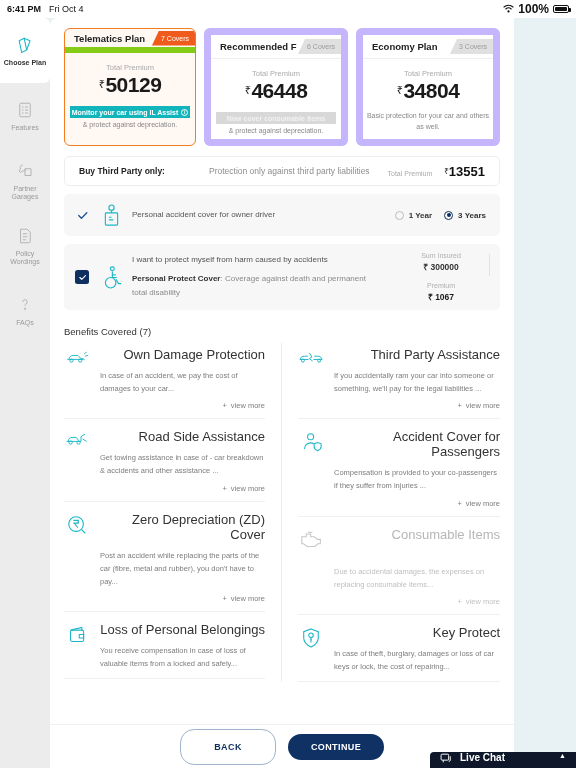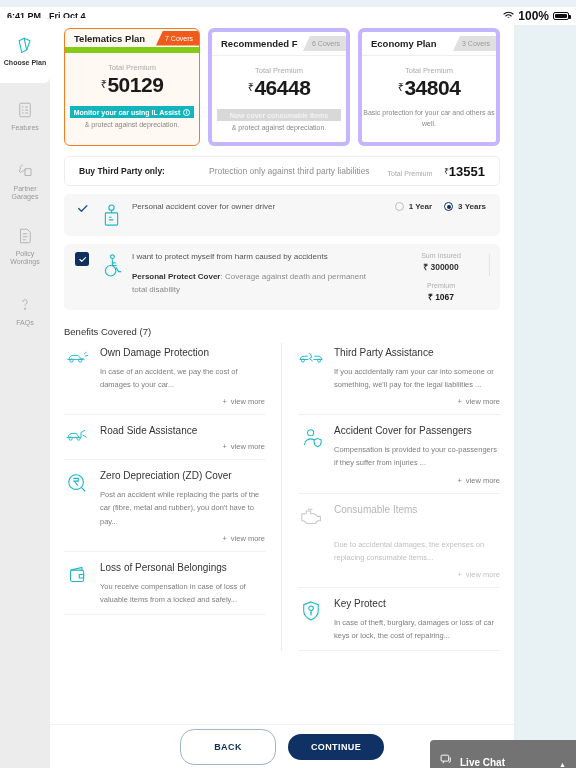--- a/index.html
+++ b/index.html
@@ -6,26 +6,26 @@
   html, body {
     width: 576px; height: 768px;
     font-family: "Liberation Sans", sans-serif;
     background: #ffffff;
     overflow: hidden;
   }
   #root { position: relative; width: 576px; height: 768px; background: #e8f2f4; }
 
   
   .statusbar {
-    position: absolute; top: 7px; left: 0; width: 576px; height: 18px;
+    position: absolute; top: 0; left: 0; width: 576px; height: 18px;
     background: #ffffff; display: flex; align-items: center;
     padding: 6px 7px; font-size: 9px; color: #111; font-weight: 600;
   }
   .sb-time { margin-right: 8px; }
-  .sb-date { font-weight: 700; }
+  .sb-date { font-weight: 400; }
   .sb-right { margin-left: auto; display: flex; align-items: center; gap: 4px; }
   .sb-pct { font-size: 12px; font-weight: 600; }
   .batt { width: 16px; height: 8px; border: 1px solid #111; border-radius: 2px; position: relative; }
   .batt::after { content:""; position:absolute; right:-3px; top:2px; width:2px; height:4px; background:#111; border-radius:0 1px 1px 0;}
   .batt i { display:block; position:absolute; left:1px; top:1px; bottom:1px; width:12px; background:#111; border-radius:1px; }
 
   
   .sidebar {
     position: absolute; left: 0; top: 18px; width: 50px; height: 750px;
     background: #ececec;
@@ -45,21 +45,21 @@
   .panel {
     position: absolute; left: 50px; top: 18px; width: 464px; height: 750px;
     background: #ffffff; border-top-left-radius: 8px;
     overflow: hidden;
   }
   .panel-inner { padding: 10px 14px 0 14px; }
 
   
   .cards { display: flex; gap: 8px; }
   .card {
-    flex: 1; border: 4px solid #c4b5fd; border-radius: 6px; background: #fff;
+    flex: 1; border: 7px solid #c4b5fd; border-radius: 6px; background: #fff;
     overflow: hidden; height: 118px; position: relative;
   }
   .card.selected { border: 1.5px solid #f47c20; background: #fff8f3; }
   .card-head {
     height: 24px; display: flex; align-items: center; justify-content: space-between;
     padding-left: 9px; border-bottom: 1px solid #eee;
   }
   .card.selected .card-head { border-bottom: 6px solid #84cc16; }
   .card-title { font-size: 9.5px; font-weight: 700; color: #222; white-space: nowrap; overflow: hidden; }
   .ribbon {
@@ -96,21 +96,21 @@
   .tp-strip .b { font-weight: 700; color: #222; }
   .tp-strip .g { color: #8d8d8d; margin-left: 3px; padding-left: 41px; }
   .tp-strip .r { margin-left: auto; display: flex; align-items: baseline; gap: 12px; }
   .tp-strip .r .lbl { font-size: 7px; color: #aaa; }
   .tp-strip .r .amt { font-size: 13px; font-weight: 700; color: #111; }
   .tp-strip .r .amt .rs { font-size: 8px; font-weight: 400; vertical-align: 2px;}
 
   
   .opt-row {
     margin-top: 8px; background: #f7f7f7; border-radius: 5px;
-    display: flex; align-items: flex-start; padding: 8px 14px 8px 10px; gap: 9px;
+    display: flex; align-items: center; padding: 8px 14px 8px 10px; gap: 9px;
   }
   .chk-tick { width: 16px; display:flex; align-items:center; justify-content:center;}
   .chk-box {
     width: 14px; height: 14px; background: #0f2f5e; border-radius: 2.5px;
     display: flex; align-items: center; justify-content: center;
   }
   .opt-icon { width: 24px; height: 26px; display:flex; align-items:center; justify-content:center; }
   .opt-text { font-size: 8px; color: #555; flex: 1; }
   .opt-text .t1 { line-height: 1.35; }
   .opt-text .t2 { margin-top: 7px; line-height: 1.7; color: #8a8a8a;}
@@ -130,21 +130,21 @@
   
   .ben-title { font-size: 9.5px; color: #333; margin: 16px 0 6px 0; }
   .ben-grid { display: flex; }
   .ben-col { width: 50%; }
   .ben-col.left { padding-right: 16px; border-right: 1px solid #ededed; }
   .ben-col.right { padding-left: 16px; }
   .ben-item { display: flex; gap: 10px; padding: 10px 0 8px 0; border-bottom: 1px solid #f0f0f0; }
   .ben-item:first-child { padding-top: 4px; }
   .ben-ico { width: 26px; min-width: 26px; padding-top: 2px; display:flex; justify-content:center;}
   .ben-body { flex: 1; }
-  .ben-name { font-size: 10px; color: #333; }
+  .ben-name { font-size: 13px; color: #333; text-align: right; }
   .ben-desc { font-size: 7.5px; color: #7d7d7d; line-height: 1.75; margin-top: 7px; }
   .ben-more { font-size: 7.5px; color: #7d7d7d; text-align: right; margin-top: 6px; }
   .ben-more .plus { margin-right: 4px; }
   .ben-item.disabled .ben-name { color: #b6b6b6; }
   .ben-item.disabled .ben-desc { color: #bfbfbf; margin-top: 23px; }
   .ben-item.disabled .ben-more { color: #c2c2c2; }
 
   
   .bottombar {
     position: absolute; left: 50px; bottom: 0; width: 464px; height: 44px;
@@ -155,22 +155,22 @@
     width: 96px; height: 36px; border: 1px solid #9fb4cc; border-radius: 14px;
     background: #fff; color: #0f2f5e; font-size: 9px; font-weight: 700; letter-spacing: .4px;
     display: flex; align-items: center; justify-content: center;
   }
   .btn-cont {
     width: 96px; height: 26px; border-radius: 14px; background: #0f3163; color: #fff;
     font-size: 9px; font-weight: 700; letter-spacing: .4px;
     display: flex; align-items: center; justify-content: center;
   }
   .livechat {
-    position: absolute; right: 0; bottom: 0; width: 146px; height: 28px;
-    background: #737373; color: #fff; display: flex; align-items: flex-end;
+    position: absolute; right: 0; bottom: 0; width: 146px; height: 16px;
+    background: #0f172a; color: #fff; display: flex; align-items: flex-start;
     padding: 0 10px; gap: 7px; font-size: 10px; font-weight: 700;
     border-top-left-radius: 4px;
   }
   .lc-caret { margin-left: auto; font-size: 7px; }
   .fade {
     position:absolute; left:50px; bottom:44px; width:464px; height:14px;
     background: linear-gradient(to top, #ffffff, rgba(255,255,255,0));
   }
 </style>
 </head>
@@ -385,20 +385,21 @@
                   <path d="M2 12h18"></path>
                   <path d="M4 12c0-3 2-5 6-5h4l3 4"></path>
                   <circle cx="7" cy="13.5" r="2"></circle>
                   <circle cx="17" cy="13.5" r="2"></circle>
                   <path d="M20 12V6l5-3"></path>
                   <path d="M22 9l5 3"></path>
                 </svg>
             </span>
             <span class="ben-body">
               <div class="ben-name">Road Side Assistance</div>
+              <div class="ben-desc">Get towing assistance in case of - car breakdown &amp; accidents and other assistance ...</div>
               <div class="ben-more"><span class="plus">+</span><span>view more</span></div>
             </span>
           </div>
           <div class="ben-item">
             <span class="ben-ico">
               <svg width="22" height="22" viewBox="0 0 24 24" fill="none" stroke="#1bb7c6" stroke-width="1.2">
                   <circle cx="11" cy="11" r="8"></circle>
                   <path d="M8 7h6M8 10h6M12 7c2 0 2 3 0 3H9l4 5"></path>
                   <path d="M17 17l4 4"></path>
                 </svg>

